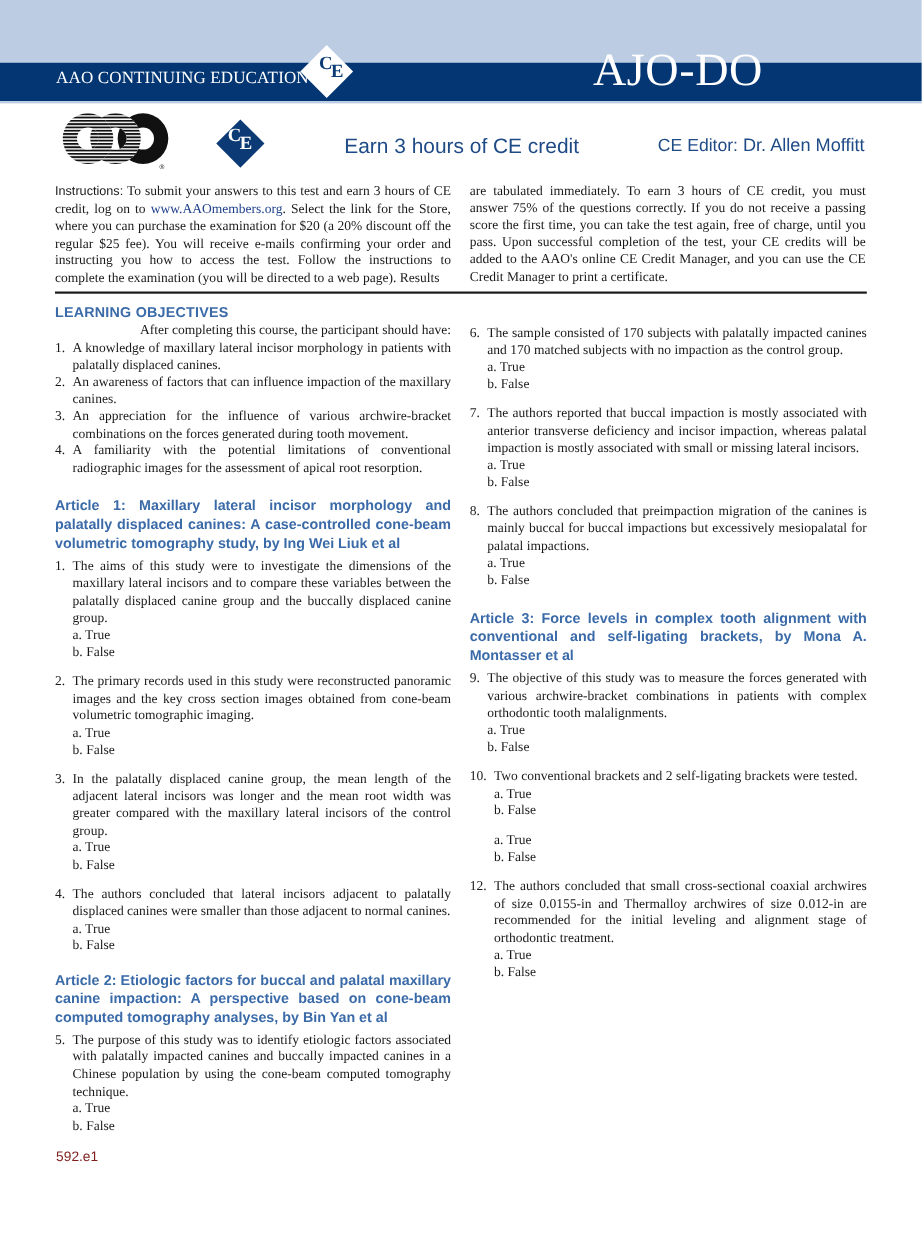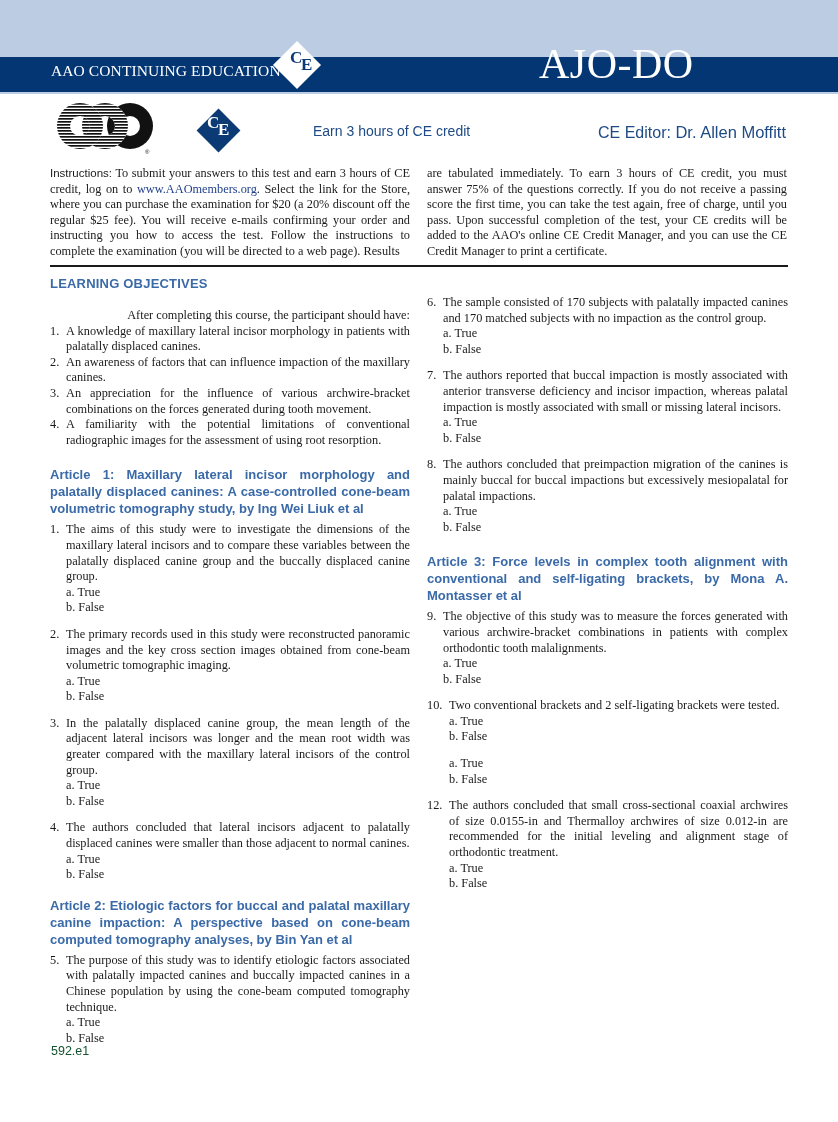--- a/index.html
+++ b/index.html
@@ -17,52 +17,52 @@
   .ce-diamond-band { left: 280px; top: 48px; background: #ffffff; }
   .ce-diamond-logo { left: 203px; top: 115px; background: #0c3a75; width: 31px; height: 31px; }
   .ce-letters { position: absolute; font-family: "Liberation Serif", serif; font-weight: bold; }
   .ce-letters .c { position: absolute; font-size: 17px; left: 0; top: 0; }
   .ce-letters .e { position: absolute; font-size: 17px; left: 11px; top: 7px; }
   .ce-letters-band { left: 290px; top: 48px; color: #0c3a75; width: 30px; height: 40px; }
   .ce-letters-logo { left: 207px; top: 113px; color: #ffffff; width: 30px; height: 40px; }
 
   .aao-logo { position: absolute; left: 50px; top: 100px; width: 110px; height: 55px; }
 
-  .earn-credit { position: absolute; left: 313px; top: 123px; font-size: 14px; color: #1e4a85; }
+  .earn-credit { position: absolute; left: 313px; top: 123px; font-size: 19px; color: #1e4a85; }
   .ce-editor { position: absolute; left: 598px; top: 123px; color: #1e4a85; }
   .ce-editor .label { font-size: 16px; }
   .ce-editor .name { font-size: 16.5px; }
 
   .instructions { position: absolute; top: 166px; font-size: 12.3px; line-height: 15.6px; text-align: justify; }
   .instructions.left { left: 50px; width: 360px; }
   .instructions.right { left: 427px; width: 360px; }
   .instructions .lead { font-family: "Liberation Sans", sans-serif; font-size: 11.5px; }
   .instructions a { color: #1e3f8a; text-decoration: none; margin-top: 12px; }
 
   .rule { position: absolute; left: 50px; top: 265px; width: 738px; height: 2px; background: #1a1a1a; }
 
   .col { position: absolute; font-size: 12.3px; line-height: 15.6px; }
   .col.left { left: 50px; width: 360px; top: 275px; }
   .col.right { left: 427px; width: 361px; top: 295px; }
 
   .section-heading { font-family: "Liberation Sans", sans-serif; color: #3a6aa8; font-size: 13px; line-height: 17px; margin: 0; }
-  .lo-heading { letter-spacing: 0.2px; margin-bottom: 16px; }
+  .lo-heading { letter-spacing: 0.2px; margin-bottom: 1px; }
   .article-heading { text-align: justify; margin-bottom: 5px; }
 
   p.plain { margin: 0; text-align: right; }
   ol { list-style: none; margin: 0; padding: 0; }
   .item { position: relative; padding-left: 16px; text-align: justify; }
   .item .num { position: absolute; left: 0; top: 0; }
   .item.two-digit { padding-left: 22px; }
 
   .question { margin-bottom: 11px; }
   .opt { padding-left: 16px; }
   .question.two-digit .opt { padding-left: 22px; }
 
-  .page-number { position: absolute; left: 51px; top: 1044px; font-size: 12.5px; color: #14532d; }
+  .page-number { position: absolute; left: 51px; top: 1044px; font-size: 12.5px; color: #7f1d1d; }
 </style>
 </head>
 <body>
 
 <div class="top-band"></div>
 <div class="navy-band"></div>
 <div class="band-underline"></div>
 <div class="band-title serif">AAO CONTINUING EDUCATION</div>
 
 <div class="ce-diamond ce-diamond-band"></div>
@@ -121,21 +121,21 @@
 
 <div class="rule"></div>
 
 <div class="col left serif">
   <h3 class="section-heading lo-heading">LEARNING OBJECTIVES</h3>
   <p class="plain">After completing this course, the participant should have:</p>
   <ol>
     <li class="item"><span class="num">1.</span><span>A knowledge of maxillary lateral incisor morphology in patients with palatally displaced canines.</span></li>
     <li class="item"><span class="num">2.</span><span>An awareness of factors that can influence impaction of the maxillary canines.</span></li>
     <li class="item"><span class="num">3.</span><span>An appreciation for the influence of various archwire-bracket combinations on the forces generated during tooth movement.</span></li>
-    <li class="item"><span class="num">4.</span><span>A familiarity with the potential limitations of conventional radiographic images for the assessment of using root resorption.</span></li>
+    <li class="item"><span class="num">4.</span><span>A familiarity with the potential limitations of conventional radiographic images for the assessment of apical root resorption.</span></li>
   </ol>
 
   <h3 class="section-heading article-heading" style="margin-top:18px;">Article 1: Maxillary lateral incisor morphology and palatally displaced canines: A case-controlled cone-beam volumetric tomography study, by Ing Wei Liuk et al</h3>
 
   <div class="question">
     <div class="item"><span class="num">1.</span><span>The aims of this study were to investigate the dimensions of the maxillary lateral incisors and to compare these variables between the palatally displaced canine group and the buccally displaced canine group.</span></div>
     <div class="opt">a. True</div>
     <div class="opt">b. False</div>
   </div>
   <div class="question">

